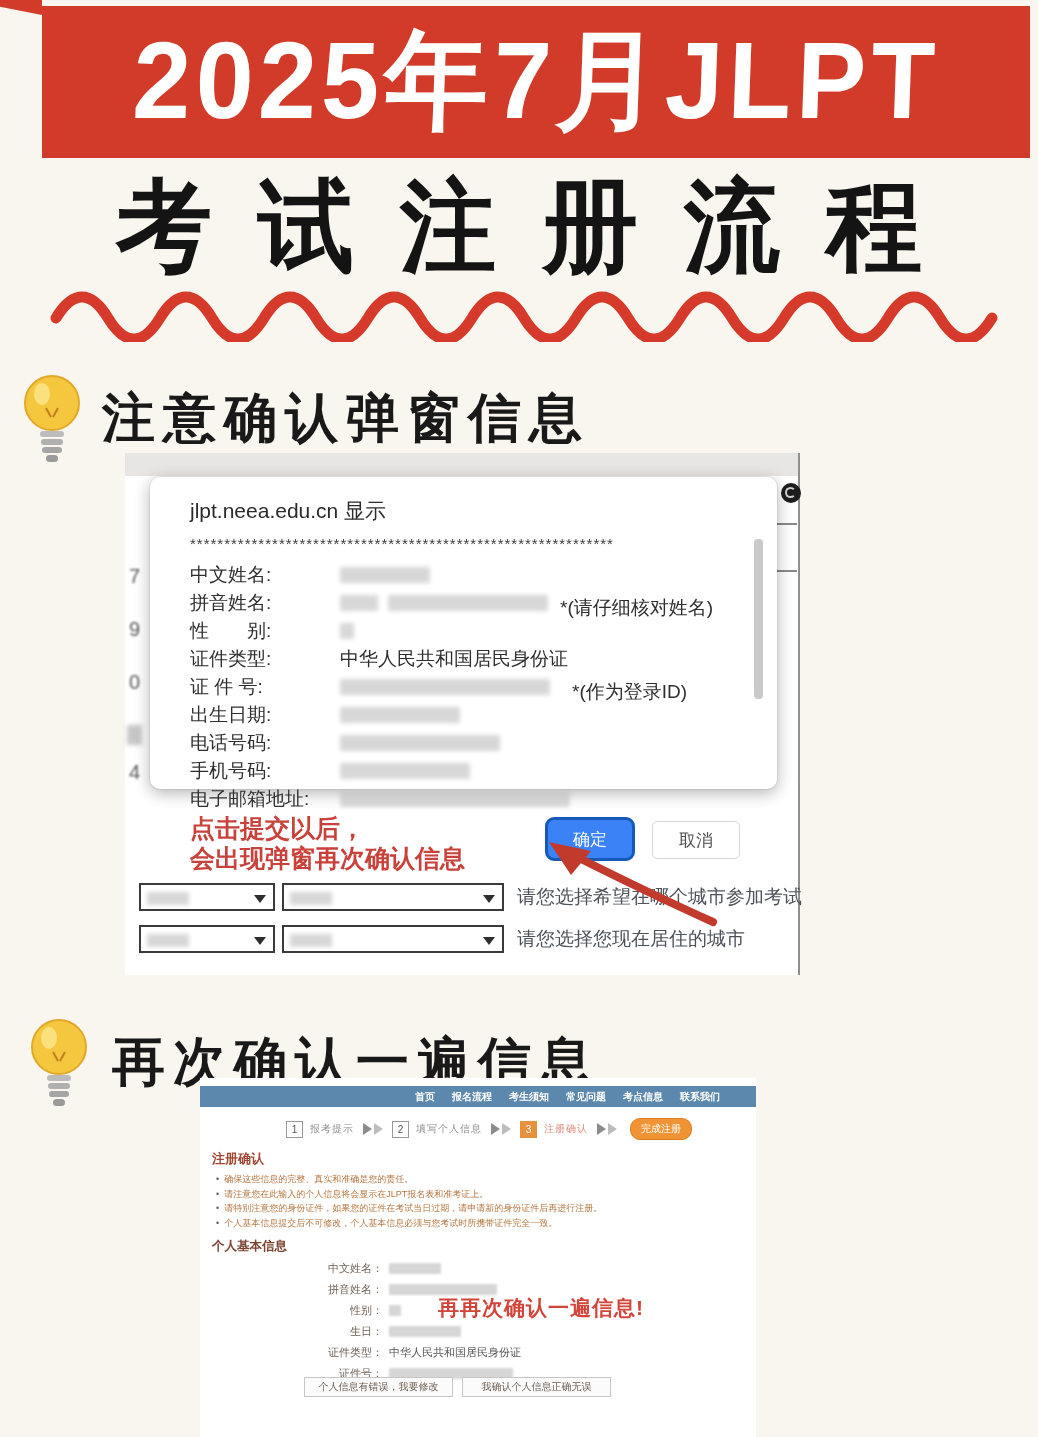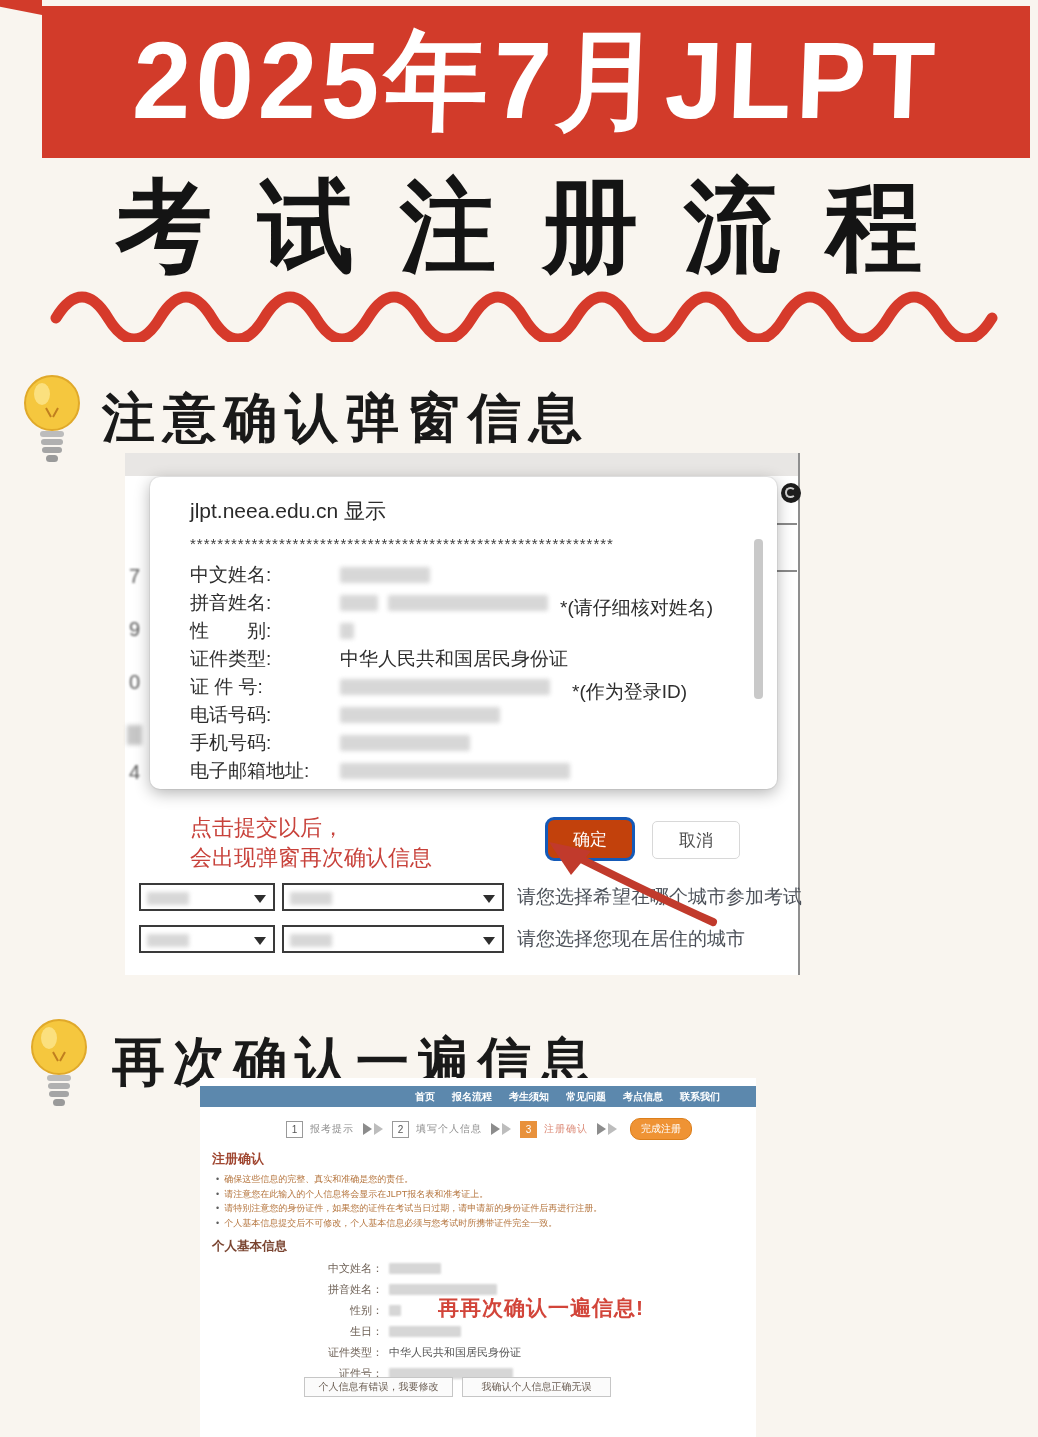--- a/index.html
+++ b/index.html
@@ -45,22 +45,22 @@
              white-space:nowrap;overflow:hidden;}
   .dlg-fields{position:absolute;left:40px;top:84px;}
   .drow{display:flex;align-items:center;height:28px;font-size:19px;color:#2e2e2e;white-space:nowrap;}
   .dlabel{display:inline-block;min-width:150px;}
   .dvalue{color:#2e2e2e;}
   .dnote{margin-left:12px;margin-top:9px;}
   .blur{display:inline-block;height:16px;background:#bfbfbf;opacity:.62;filter:blur(2px);border-radius:2px;}
   .bw38{width:38px;} .bw90{width:90px;} .bw160{width:160px;margin-left:10px;} .bw14{width:14px;}
   .bw210{width:210px;margin-right:10px;} .bw120{width:120px;} .bw160s{width:160px;} .bw130{width:130px;} .bw230{width:230px;}
   .dlg-scroll{position:absolute;right:14px;top:62px;width:9px;height:160px;background:#c9c9c9;border-radius:4px;}
-  .dlg-note{position:absolute;left:40px;top:336px;font-size:22px;font-weight:normal;color:#c8423b;line-height:30px;}
-  .btn-ok{position:absolute;left:395px;top:340px;width:90px;height:44px;background:#c2410c;border:3px solid #155ab8;
+  .dlg-note{position:absolute;left:40px;top:336px;font-size:25px;font-weight:bold;color:#c8423b;line-height:30px;}
+  .btn-ok{position:absolute;left:395px;top:340px;width:90px;height:44px;background:#3b82f6;border:3px solid #155ab8;
           border-radius:9px;color:#ffffff;font-size:17px;display:flex;align-items:center;justify-content:center;box-sizing:border-box;}
   .btn-cancel{position:absolute;left:502px;top:344px;width:88px;height:38px;background:#ffffff;border:1px solid #d8d8d8;
           border-radius:5px;color:#4d4d4d;font-size:17px;display:flex;align-items:center;justify-content:center;box-sizing:border-box;}
   .red-arrow{position:absolute;left:545px;top:838px;}
 
   .city-row{position:absolute;left:14px;display:flex;align-items:center;height:28px;}
   .cr1{top:430px;} .cr2{top:472px;}
   .sel{position:relative;height:28px;border:2px solid #3a3a3a;background:#fff;box-sizing:border-box;margin-right:7px;}
   .sel-sm{width:136px;} .sel-lg{width:222px;}
   .sel .blurv{position:absolute;left:6px;top:7px;width:42px;height:13px;background:#bdbdbd;opacity:.6;filter:blur(2px);}
@@ -161,20 +161,24 @@
         <div class="drow">
           <span class="dlabel">证件类型:</span>
           <span class="dvalue">中华人民共和国居民身份证</span>
         </div>
         <div class="drow">
           <span class="dlabel">证 件 号:</span>
           <span class="blur bw210"></span>
           <span class="dnote">*(作为登录ID)</span>
         </div>
         <div class="drow">
+          <span class="dlabel">出生日期:</span>
+          <span class="blur bw120"></span>
+        </div>
+        <div class="drow">
           <span class="dlabel">电话号码:</span>
           <span class="blur bw160s"></span>
         </div>
         <div class="drow">
           <span class="dlabel">手机号码:</span>
           <span class="blur bw130"></span>
         </div>
         <div class="drow">
           <span class="dlabel">电子邮箱地址:</span>
           <span class="blur bw230"></span>

